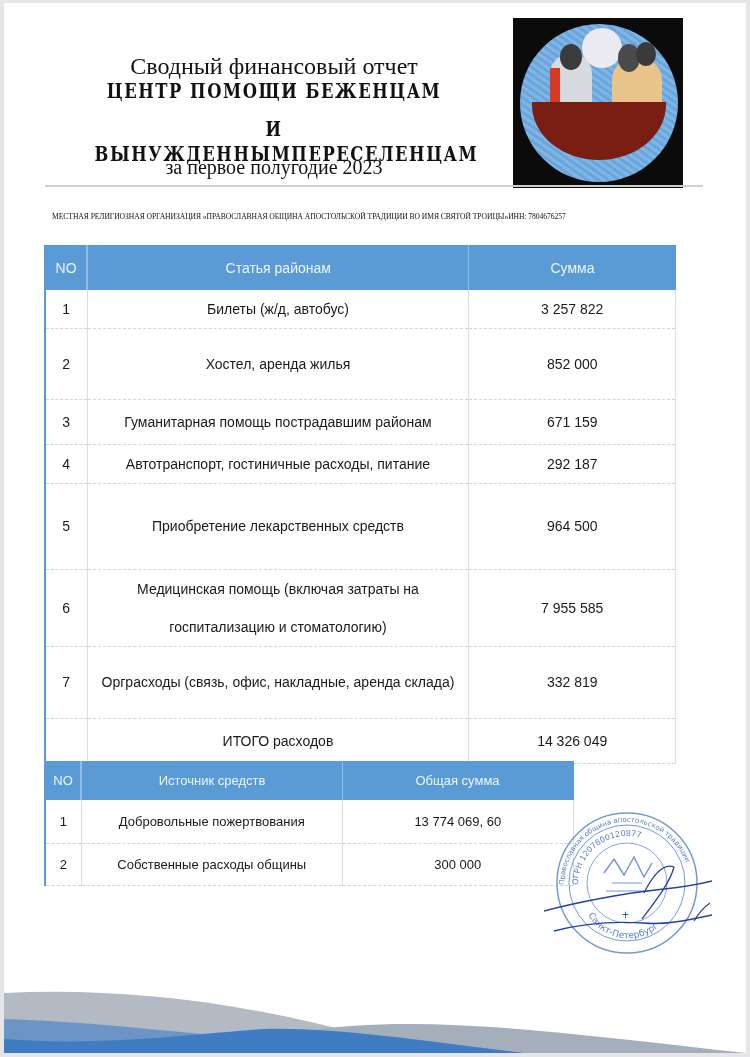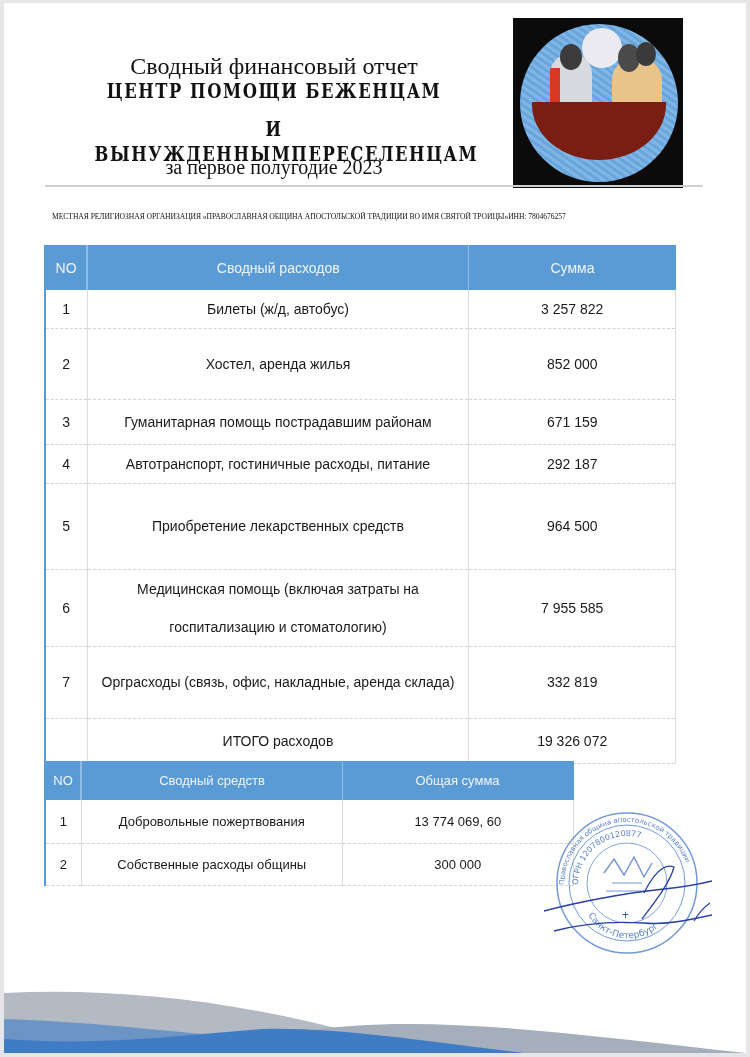--- a/index.html
+++ b/index.html
@@ -106,21 +106,21 @@
   </div>
 
   <div class="header-rule"></div>
 
   <div class="org-line">МЕСТНАЯ РЕЛИГИОЗНАЯ ОРГАНИЗАЦИЯ «ПРАВОСЛАВНАЯ ОБЩИНА АПОСТОЛЬСКОЙ ТРАДИЦИИ ВО ИМЯ СВЯТОЙ ТРОИЦЫ»ИНН: 7804676257</div>
 
   <table class="t1">
     <thead>
       <tr>
         <th class="c-no">NO</th>
-        <th class="c-item">Сводный расходов</th>
+        <th class="c-item">Статья районам</th>
         <th class="c-sum">Сумма</th>
       </tr>
     </thead>
     <tbody>
       <tr style="height:38px">
         <td class="c-no">1</td>
         <td class="c-item">Билеты (ж/д, автобус)</td>
         <td class="c-sum">3 257 822</td>
       </tr>
       <tr style="height:71px">
@@ -152,30 +152,30 @@
         <td class="c-sum">7 955 585</td>
       </tr>
       <tr style="height:72px">
         <td class="c-no">7</td>
         <td class="c-item">Орграсходы (связь, офис, накладные, аренда склада)</td>
         <td class="c-sum">332 819</td>
       </tr>
       <tr style="height:45px">
         <td class="c-no"></td>
         <td class="c-item total-label-red">ИТОГО расходов</td>
-        <td class="c-sum total-value">19 326 072</td>
+        <td class="c-sum total-value">14 326 049</td>
       </tr>
     </tbody>
   </table>
 
   <table class="t2">
     <thead>
       <tr>
         <th class="c-no">NO</th>
-        <th class="c-src">Сводный средств</th>
+        <th class="c-src">Источник средств</th>
         <th class="c-sum">Общая сумма</th>
       </tr>
     </thead>
     <tbody>
       <tr style="height:43px">
         <td class="c-no">1</td>
         <td class="c-src">Добровольные пожертвования</td>
         <td class="c-sum">13 774 069, 60</td>
       </tr>
       <tr style="height:42px">

